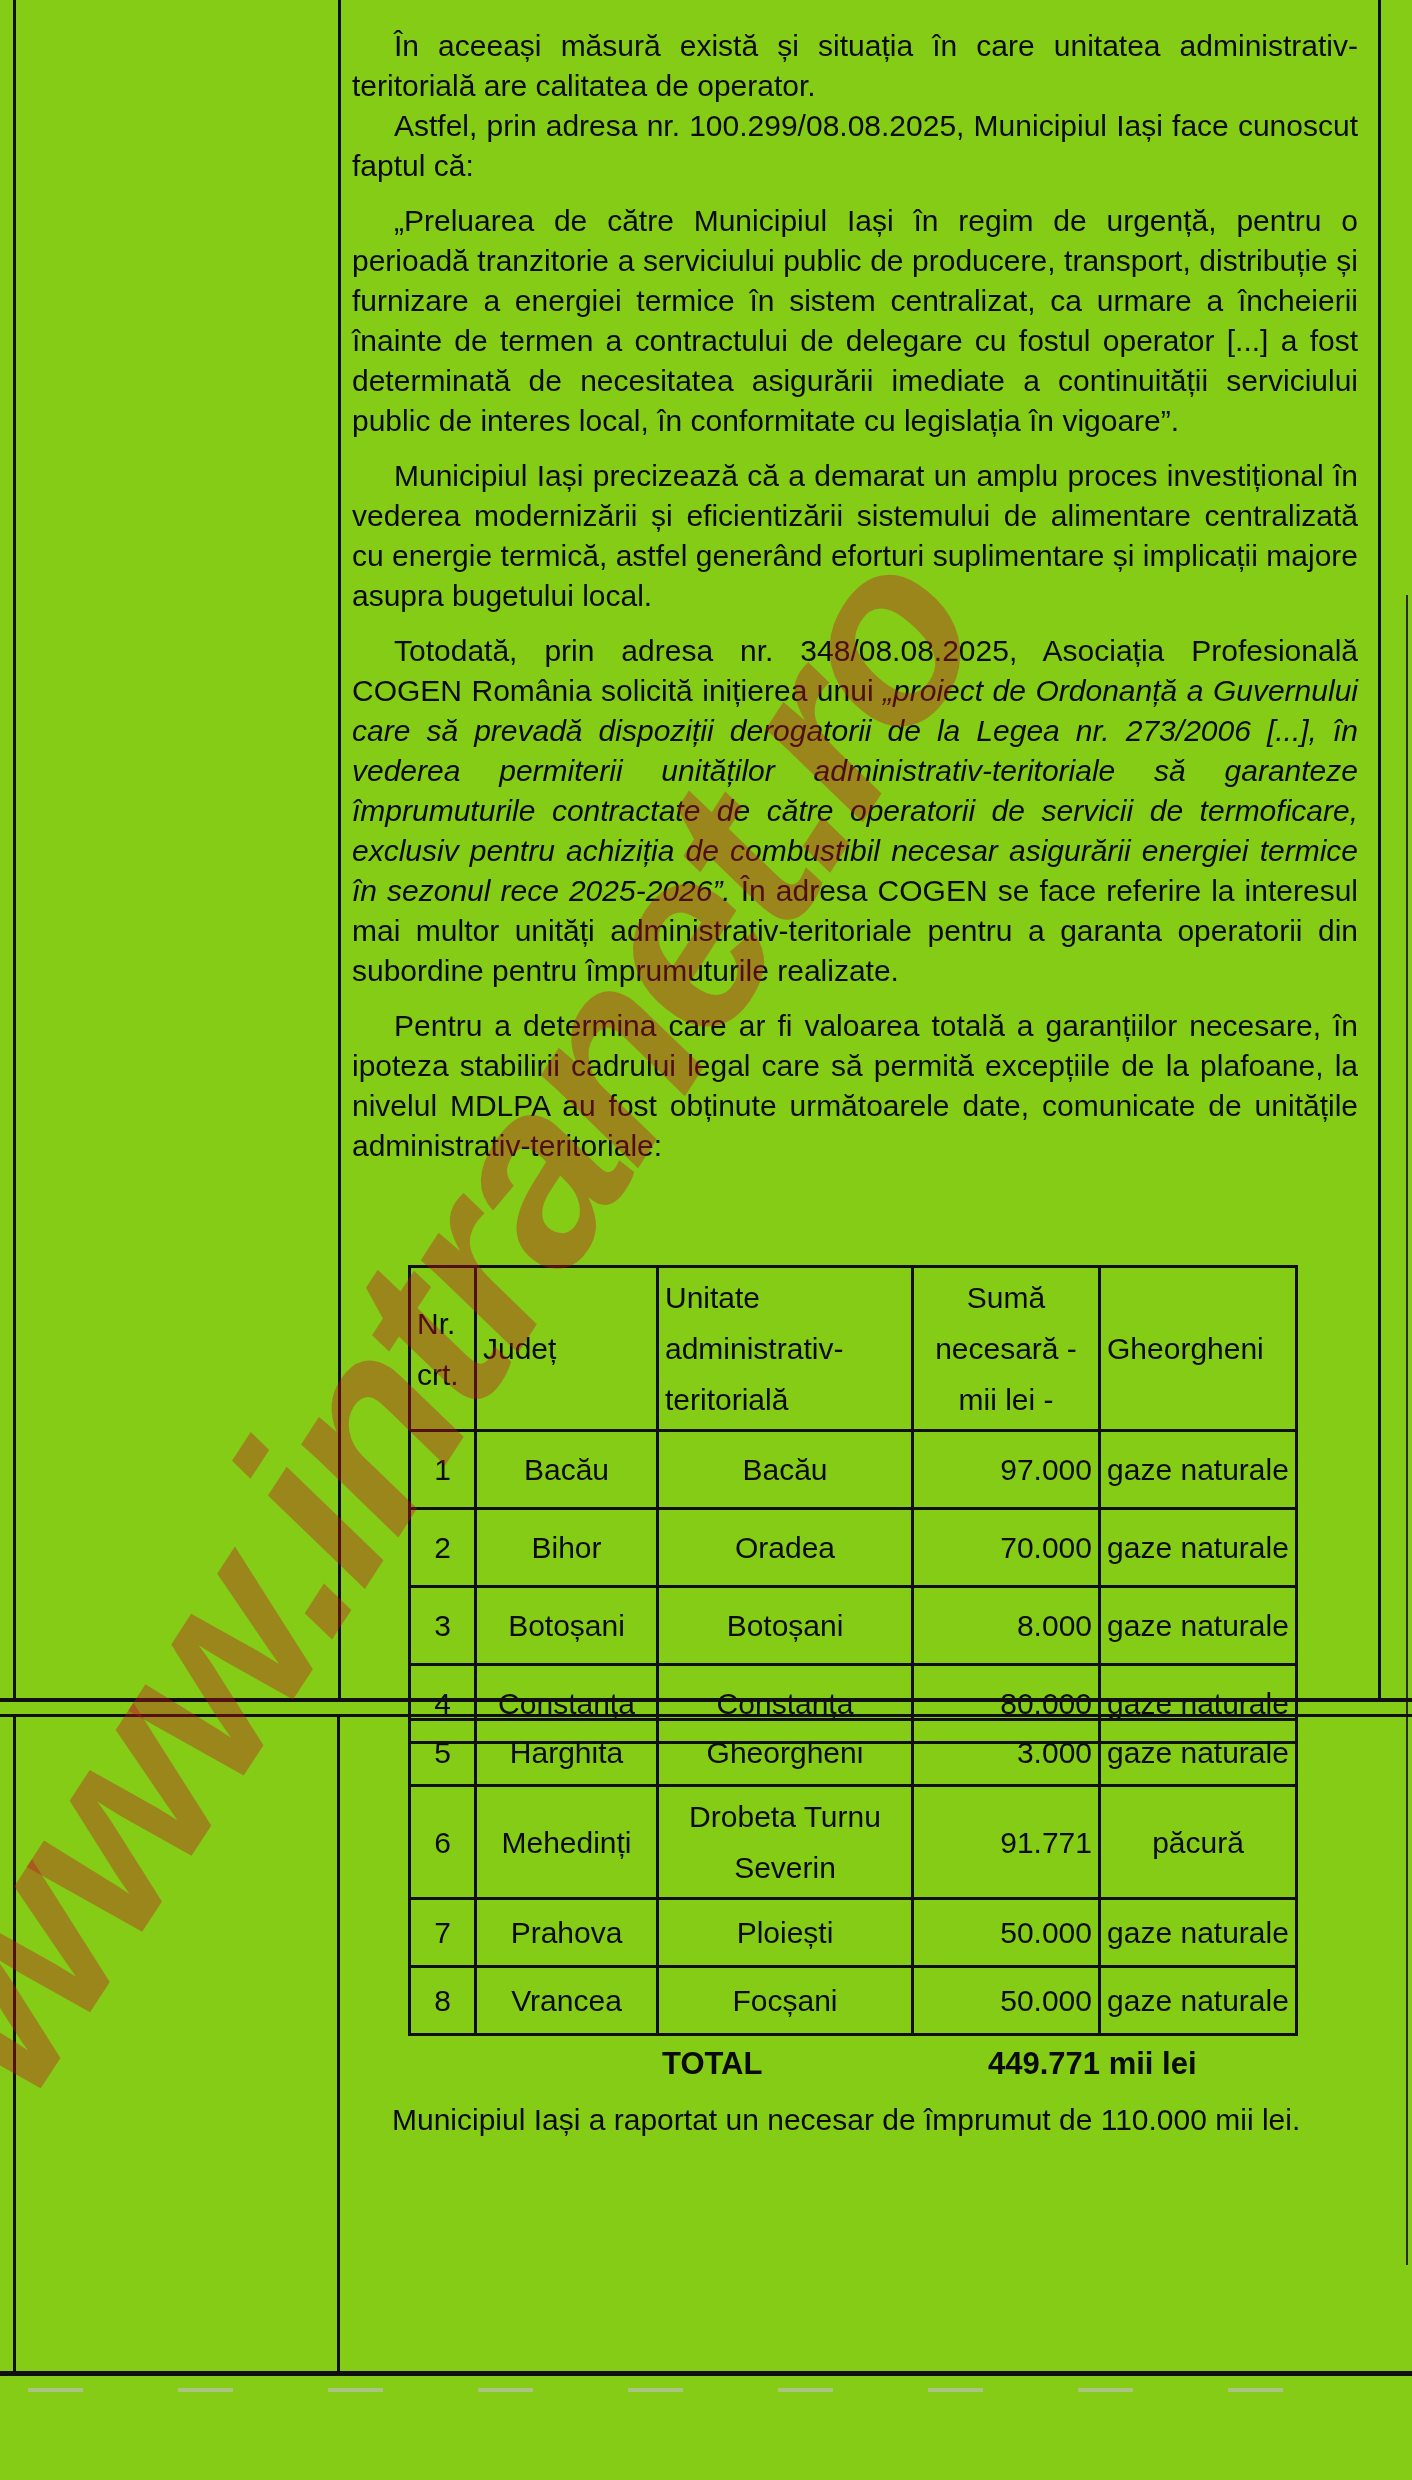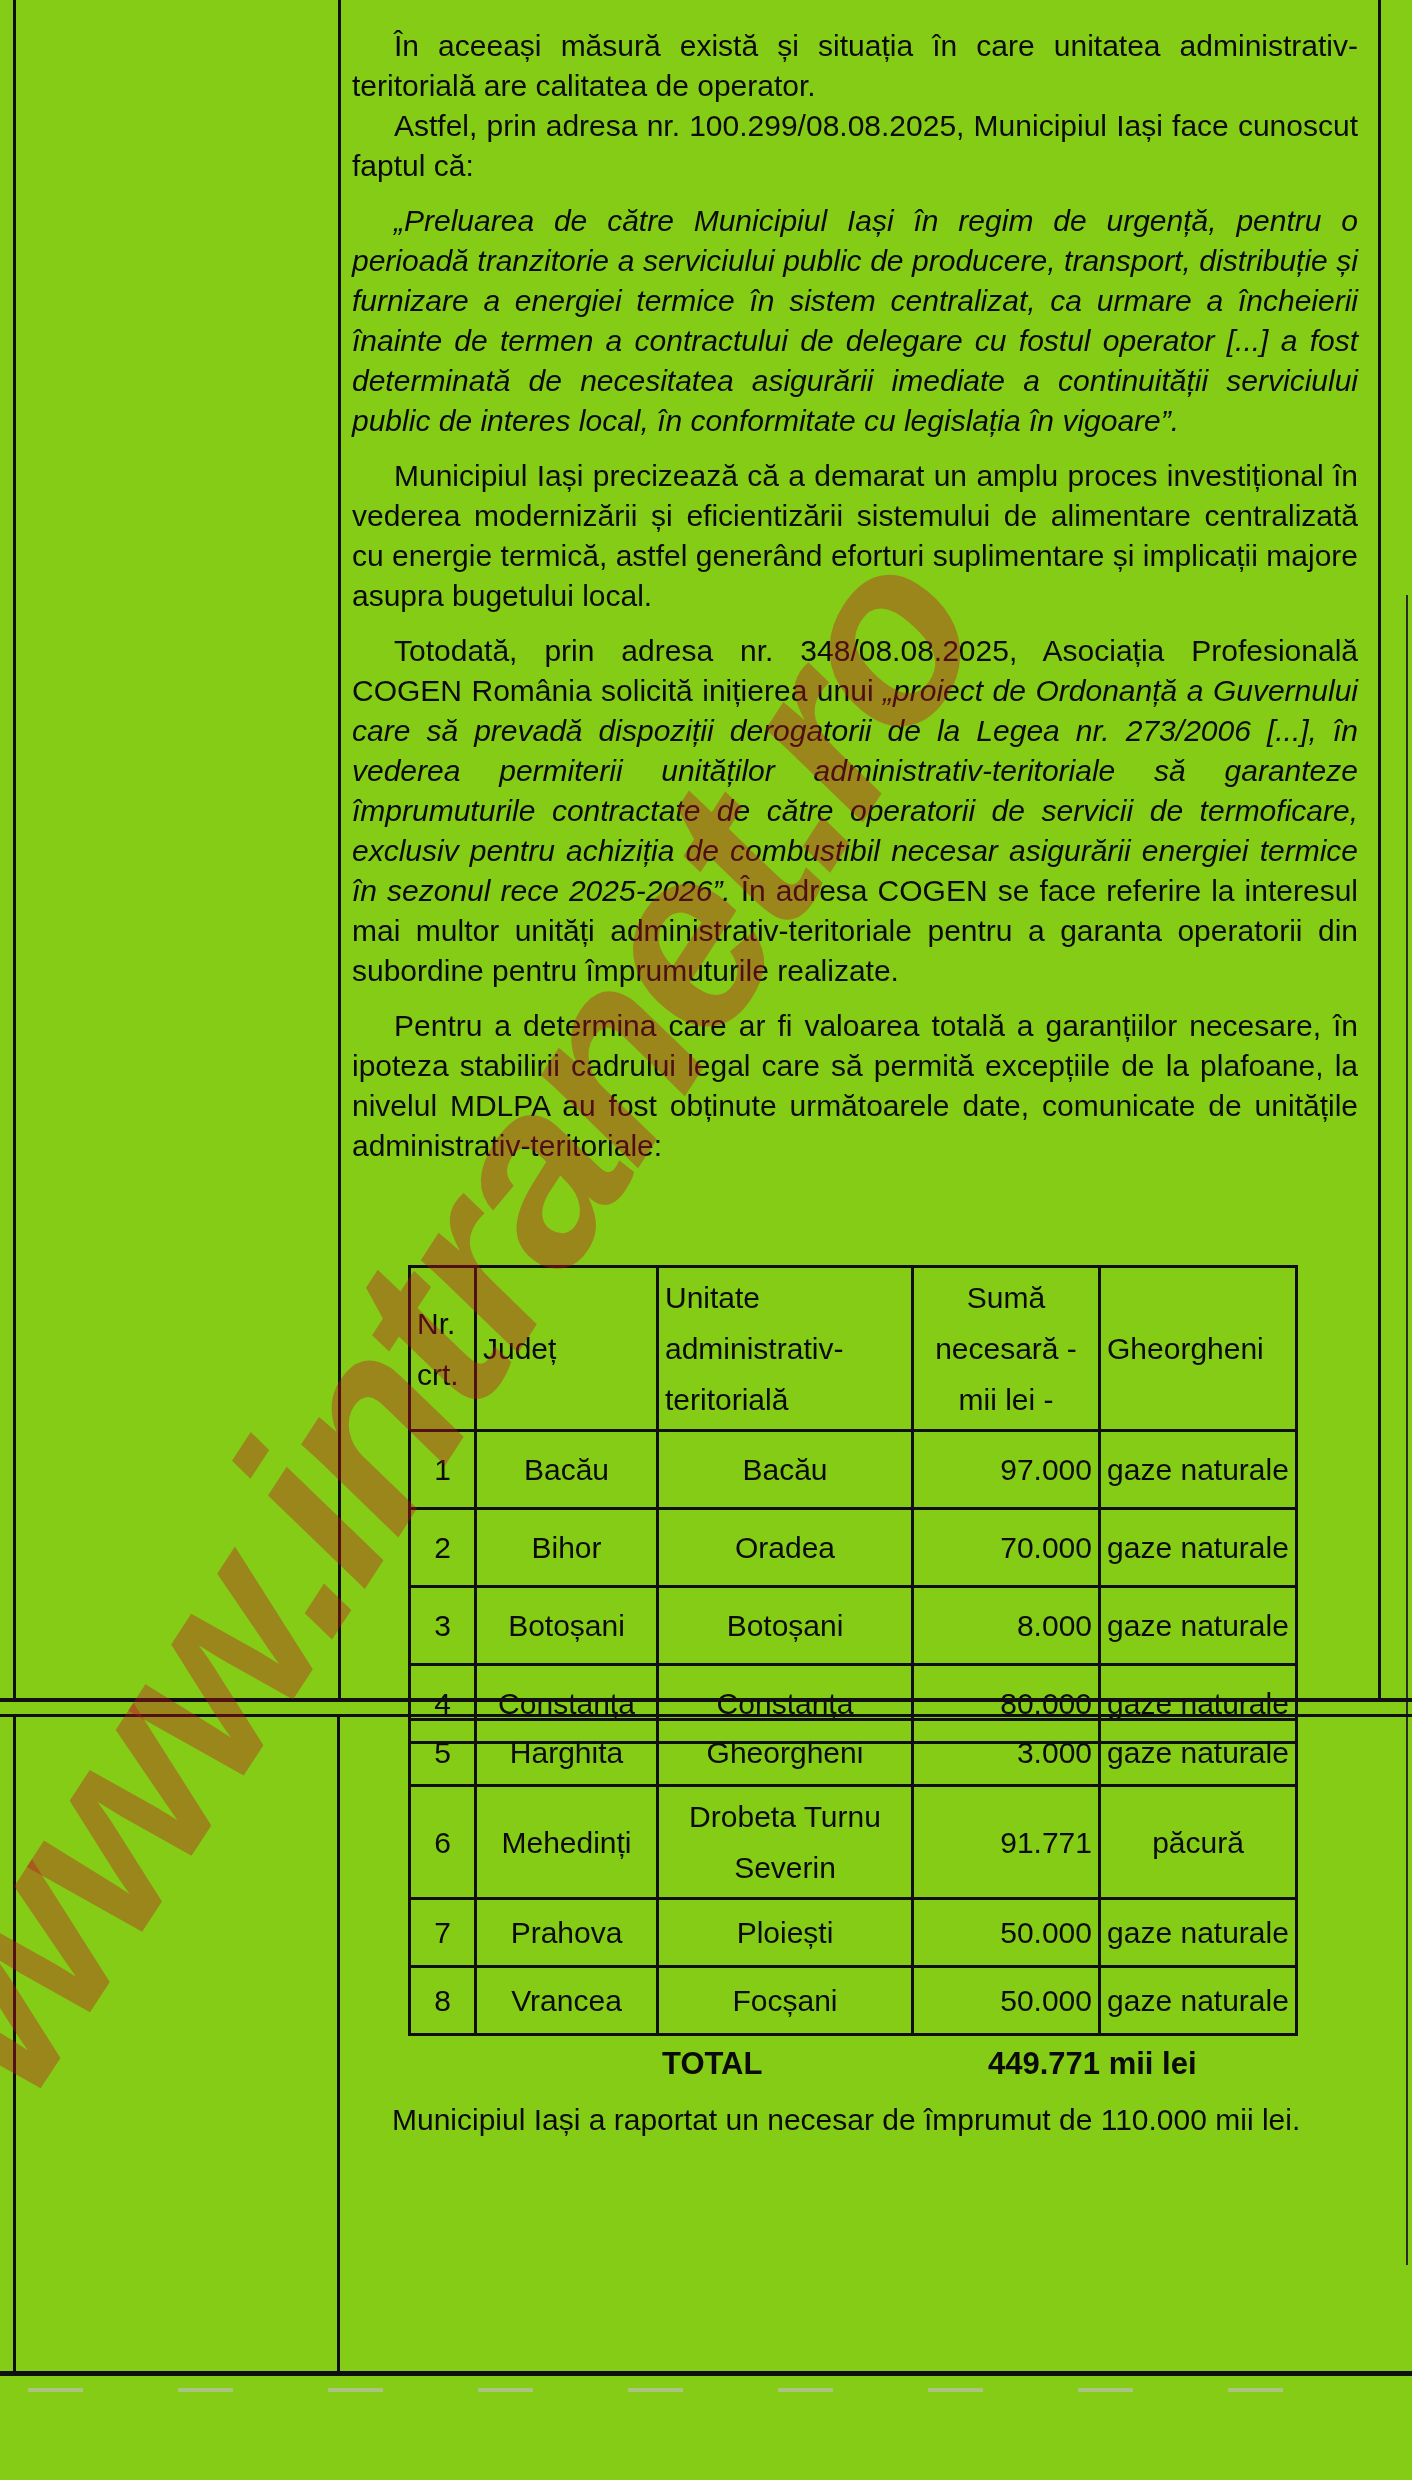--- a/index.html
+++ b/index.html
@@ -7,21 +7,21 @@
     position:relative;width:1412px;height:2480px;background:#84cc16;
     font-family:"Liberation Sans",sans-serif;color:#0b0b0b;overflow:hidden;
   }
   .vline,.hline{position:absolute;background:#101010;}
   
   .textcol{position:absolute;font-size:30px;line-height:40px;text-align:justify;color:#0b0b0b;}
   .textcol-1{left:352px;top:26px;width:1006px;}
   .textcol-2{left:350px;top:2100px;width:1008px;}
   .textcol p{margin:0;text-indent:42px;}
   .textcol p.sp{margin-top:15px;}
-  .quote{font-style:italic;}
+  .quote{}
   .it{font-style:italic;}
   
   table.alloc{
     position:absolute;left:408px;border-collapse:collapse;table-layout:fixed;
     font-size:30px;line-height:51px;color:#0b0b0b;
   }
   table.alloc th,table.alloc td{
     border:3px solid #101010;padding:4px 6px;font-weight:400;vertical-align:middle;
     overflow:hidden;
   }

